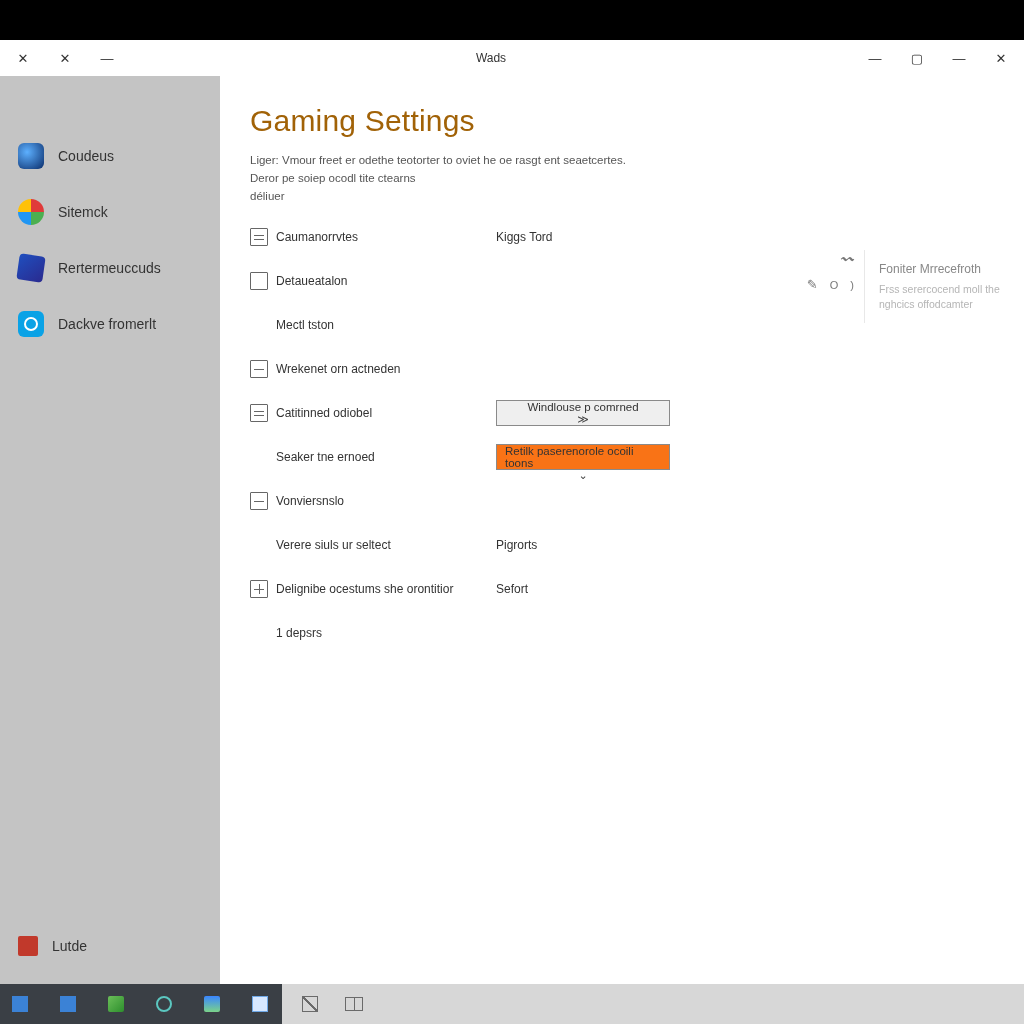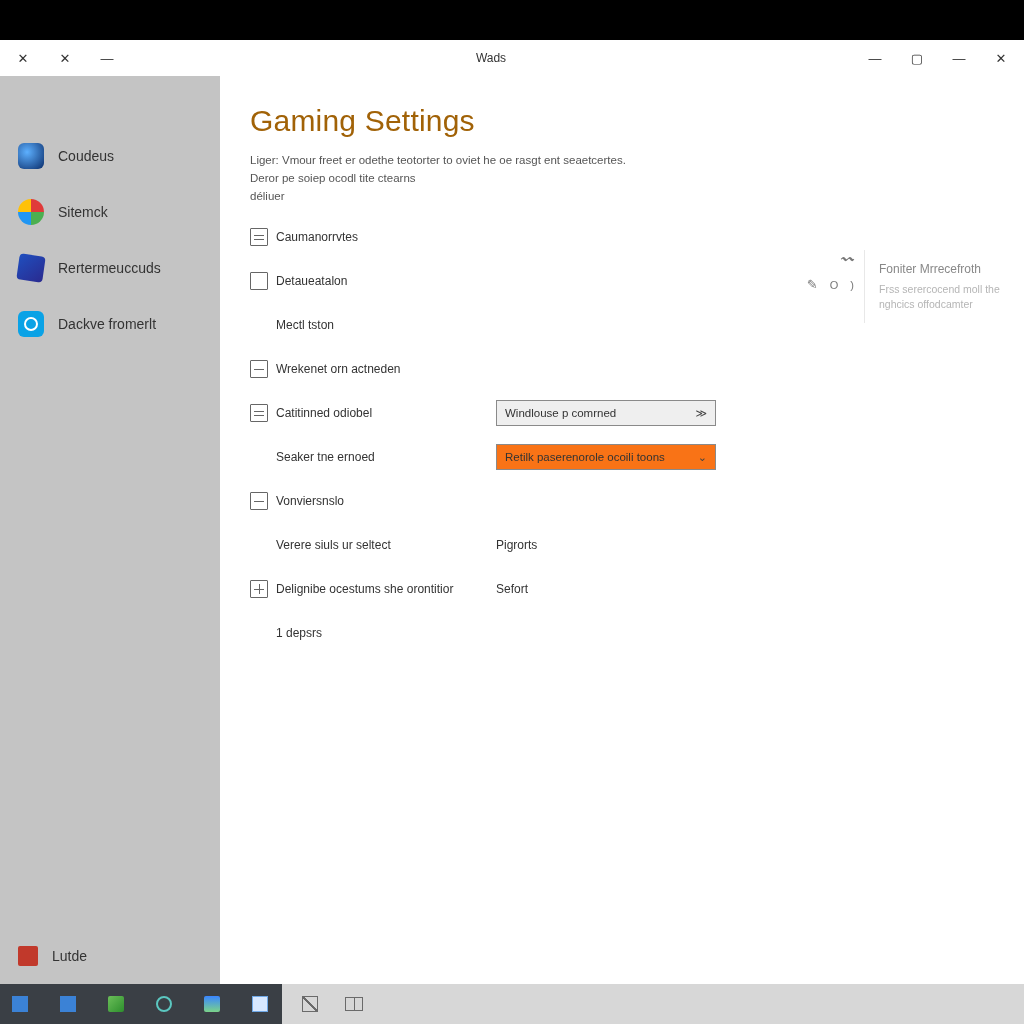--- a/index.html
+++ b/index.html
@@ -30,21 +30,21 @@
     background: #c4c4c4;
     padding-top: 52px;
     display: flex; flex-direction: column;
   }
   .sidebar-item {
     display: flex; align-items: center; gap: 14px;
     height: 56px; padding: 0 18px;
     font-size: 14px; color: #333; cursor: default;
   }
   .sidebar .spacer { flex: 1; }
-  .sidebar-bottom { }
+  .sidebar-bottom { padding-bottom: 10px; }
   .nav-icon {
     width: 26px; height: 26px; border-radius: 4px; display: flex;
     align-items: center; justify-content: center; font-size: 14px; color: #fff;
     flex-shrink: 0;
   }
   .ic-coudeus { background: radial-gradient(circle at 35% 35%, #5db0ff, #0a2d6b); border-radius: 6px; }
   .ic-sitemck { background: conic-gradient(#e03a3a 0 90deg,#4caf50 90deg 180deg,#2196f3 180deg 270deg,#ffc107 270deg 360deg); border-radius: 50%; }
   .ic-reterm  { background: linear-gradient(135deg,#1f4fbf,#2a2a8f); border-radius: 4px; transform: rotate(8deg); }
   .ic-dackve  { background: #0aa2e6; border-radius: 6px; position: relative; }
   .ic-dackve::after { content:""; position:absolute; inset:6px; border:2px solid #fff; border-radius:50%; }
@@ -77,22 +77,23 @@
   .setting-row .row-icon.dash::before { content:""; display:block; width:10px; height:1px; background:#666; }
   .setting-row .row-icon.grid { position:relative; }
   .setting-row .row-icon.grid::before { content:""; position:absolute; left:3px; right:3px; top:50%; height:1px; background:#666; }
   .setting-row .row-icon.grid::after  { content:""; position:absolute; top:3px; bottom:3px; left:50%; width:1px; background:#666; }
   .setting-row .row-label { color: #333; font-size:12px; }
   .setting-row .row-value { color: #333; font-size:12px; }
 
   .dropdown {
     height: 26px; border: 1px solid #8a8a8a; background: #efefef;
     display: flex; align-items: center; padding: 0 8px;
-    justify-content: space-between; width: 220px; font-size: 11.5px; color: #333;
+    justify-content: space-between; width: 174px; font-size: 11.5px; color: #333;
     cursor: default;
+    flex-direction: column;
   }
   .dropdown .chev { font-size: 11px; color: #444; }
   .dropdown.light { background: #f97316; }
 
   
   .info-card {
     position: absolute; top: 174px; right: 0; width: 160px;
     border-left: 1px solid #e8e8e8; padding: 12px 0 12px 14px;
   }
   .info-card .info-title { font-size: 12px; color: #888; margin-bottom: 6px; }
@@ -172,20 +173,21 @@
       <div class="page-desc">
         <span>Liger: Vmour freet er odethe teotorter to oviet he oe rasgt ent seaetcertes.</span><br>
         <span>Deror pe soiep ocodl tite ctearns</span><br>
         <span>déliuer</span>
       </div>
 
       <div class="settings-list">
         <div class="setting-row">
           <span class="row-icon lines"></span>
           <span class="row-label">Caumanorrvtes</span>
+          <span class="row-value">Kiggs Tord</span>
         </div>
         <div class="setting-row">
           <span class="row-icon"></span>
           <span class="row-label">Detaueatalon</span>
           <span class="row-value"></span>
         </div>
         <div class="setting-row">
           <span class="row-icon blank"></span>
           <span class="row-label">Mectl tston</span>
           <span class="row-value"></span>

